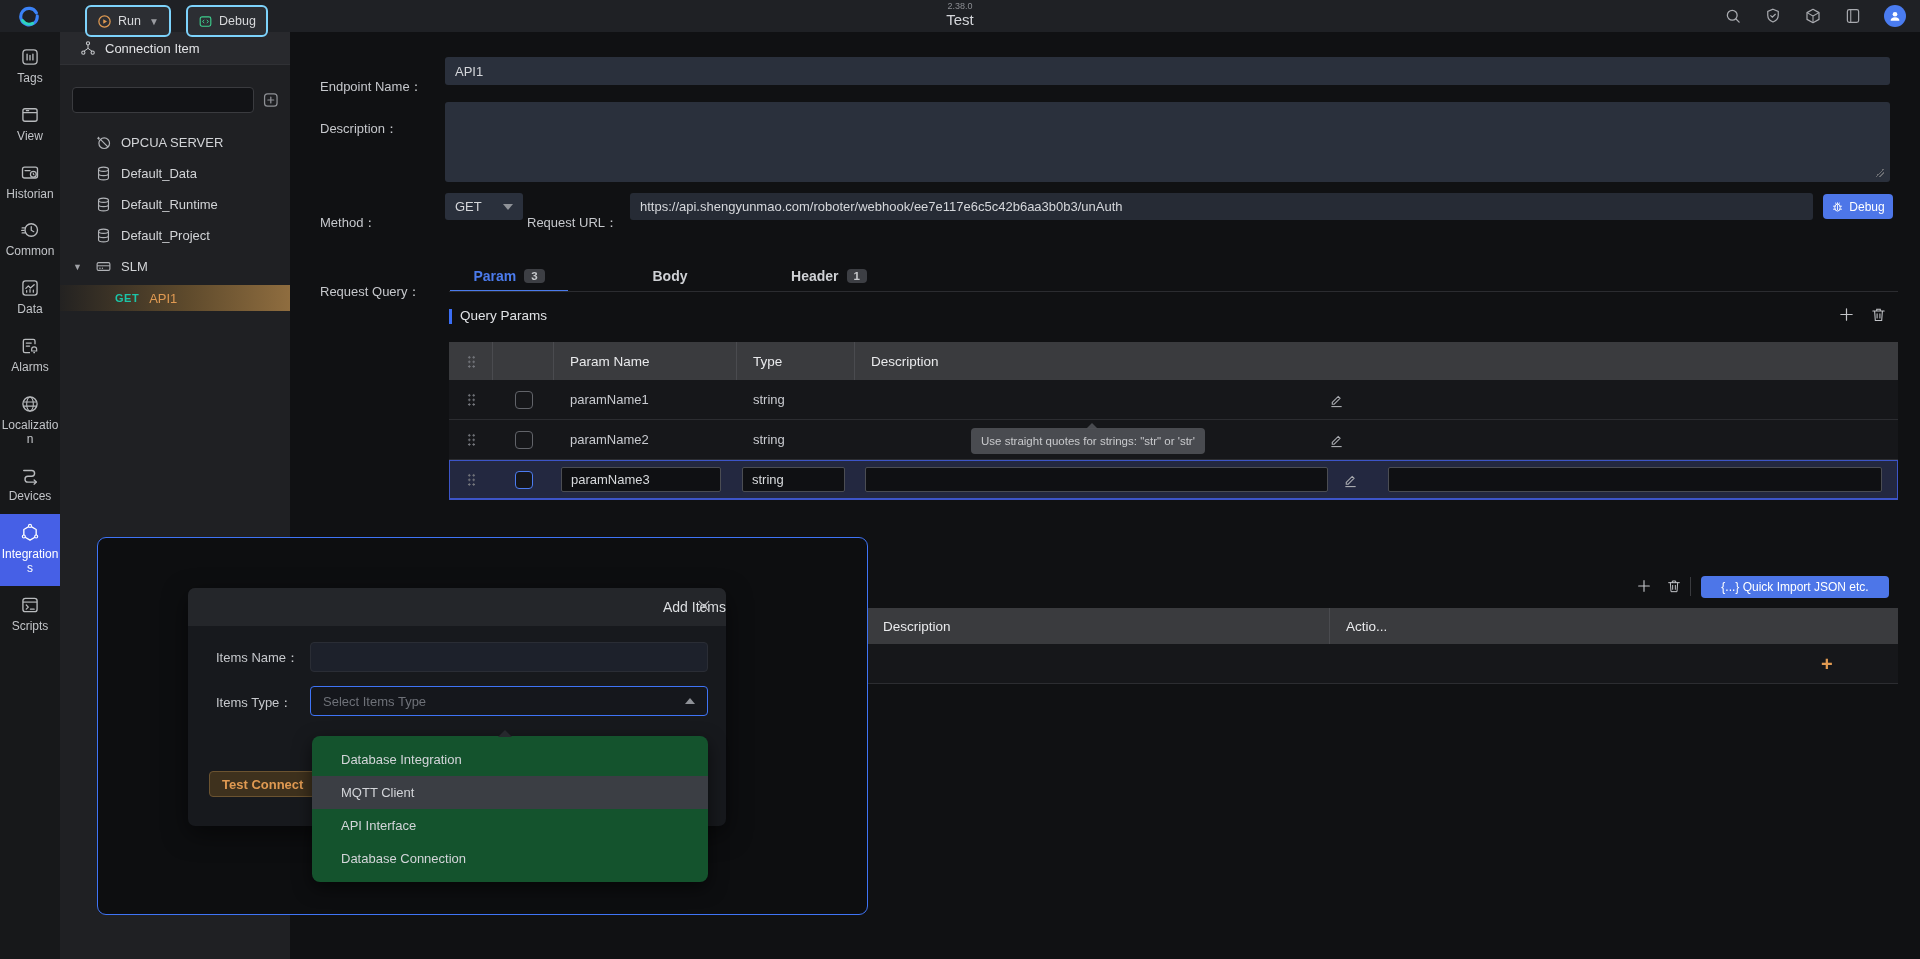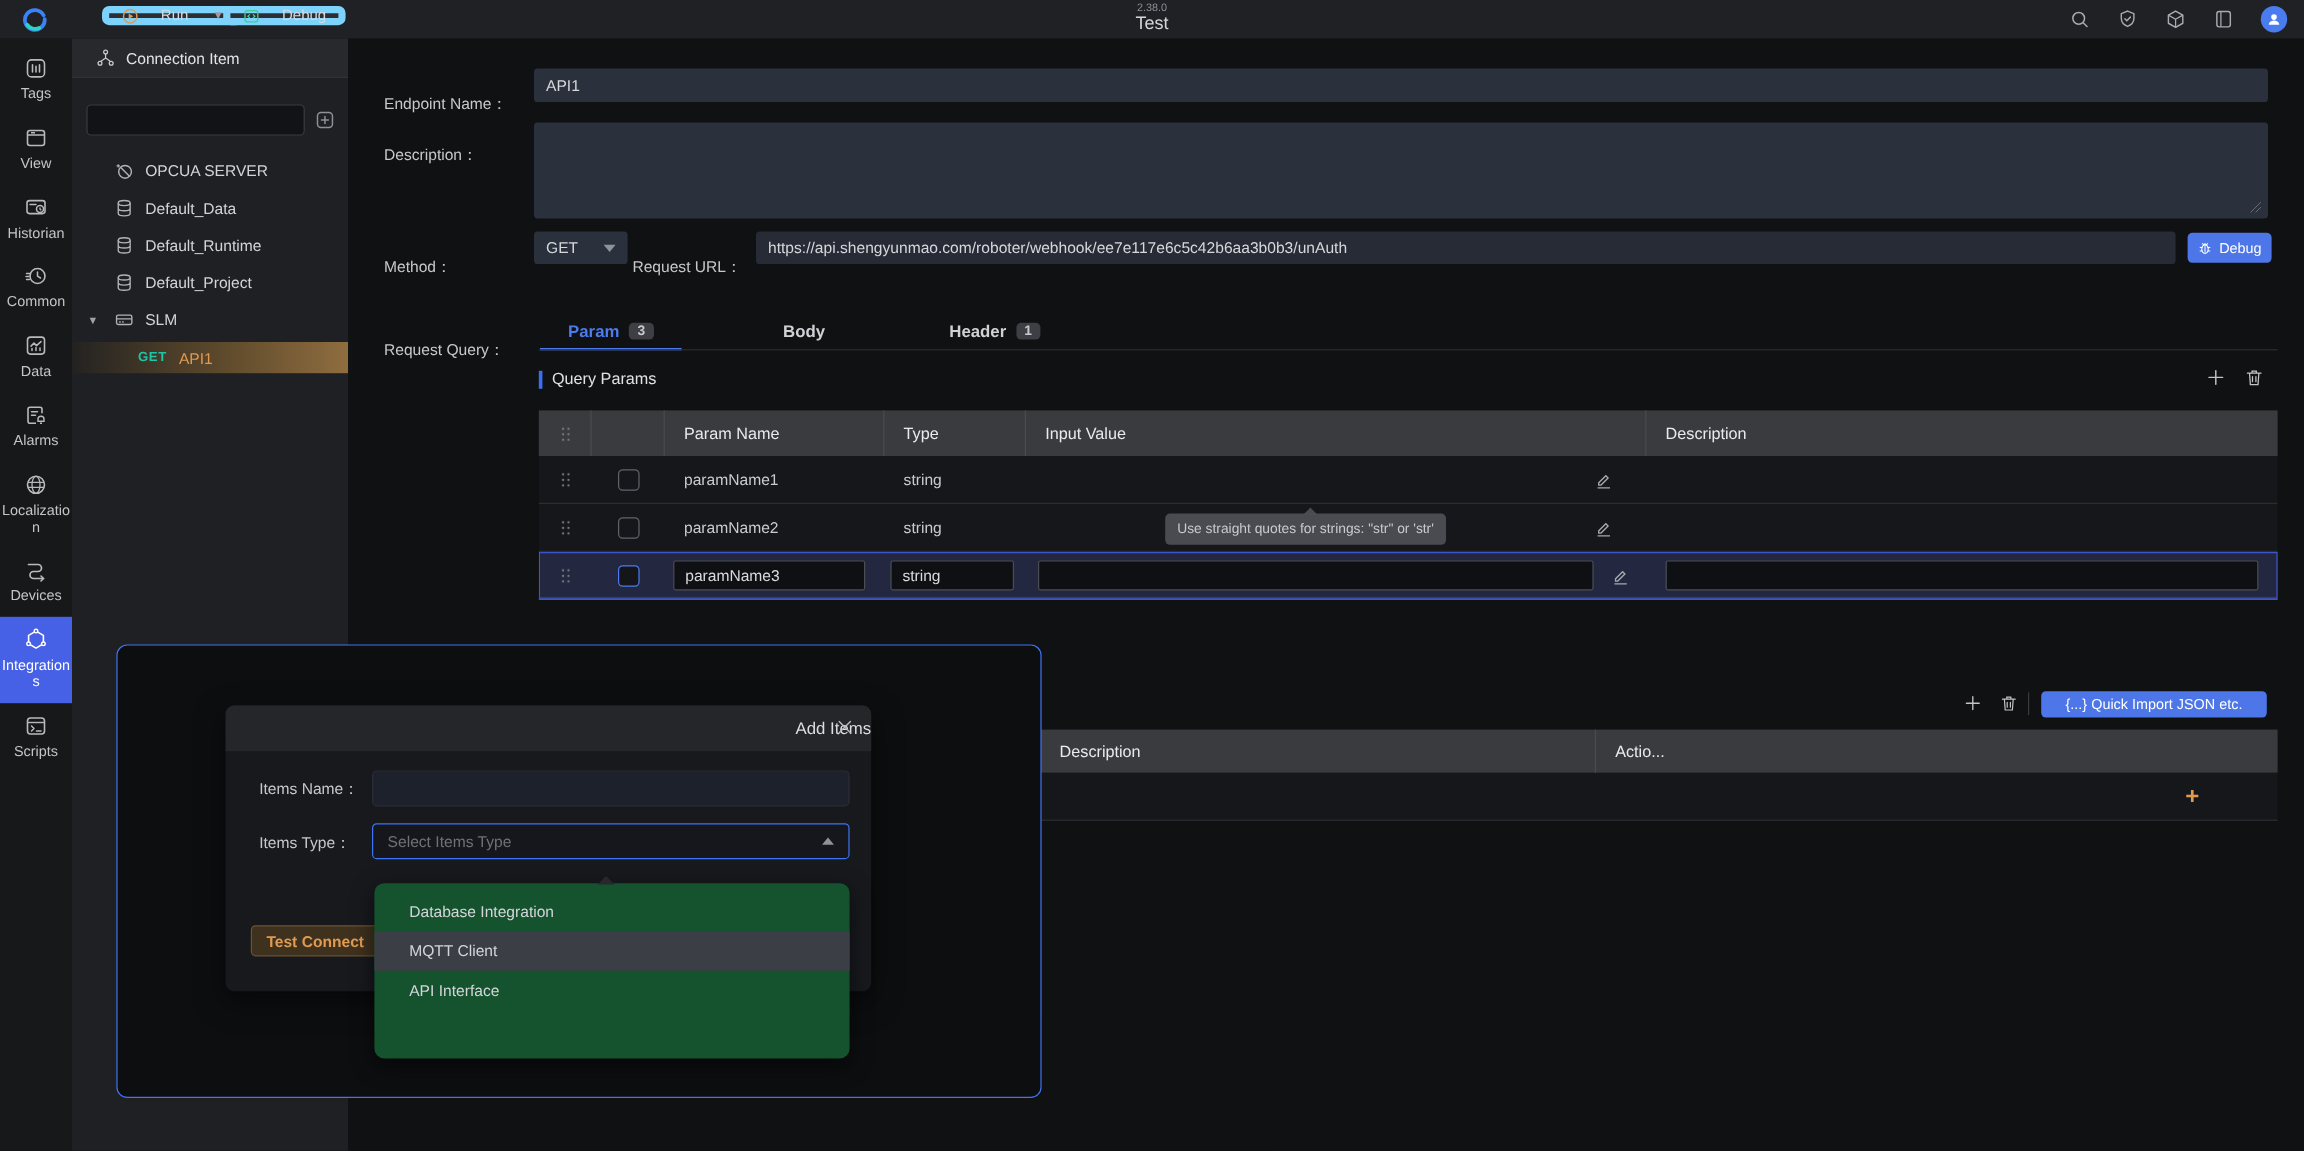--- a/index.html
+++ b/index.html
@@ -3,22 +3,22 @@
 <meta charset="utf-8">
 <style>
   * { box-sizing: border-box; margin: 0; padding: 0; }
   html,body { width:1920px; height:959px; }
   body { font-family:"Liberation Sans",sans-serif; background:#101113; color:#c9cbd0; overflow:hidden; position:relative; font-size:13px; }
   svg { display:block; }
 
   
   .topbar { position:absolute; top:0; left:0; width:1920px; height:32px; background:#1f2125; z-index:20; }
   .logo { position:absolute; left:18px; top:5px; }
-  .tb-btn { position:absolute; top:5px; height:16px; display:flex; align-items:center; gap:18px;
-            background:#2c2e33; border:6px solid #7dd3fc; border-radius:6px; padding:0 10px;
+  .tb-btn { position:absolute; top:5px; height:32px; display:flex; align-items:center; gap:6px;
+            background:#2c2e33; border:2px solid #7dd3fc; border-radius:6px; padding:0 10px;
             color:#d8d9dc; font-size:12.5px; cursor:pointer; }
   .tb-run { left:85px; }
   .tb-debug { left:186px; }
   .tb-chevron { color:#9a9ca1; font-size:10px; margin-left:2px; }
   .tb-title { position:absolute; left:50%; transform:translateX(-50%); top:2px; text-align:center; line-height:1.1; }
   .tb-version { font-size:9px; color:#8b8d92; }
   .tb-app { font-size:15px; color:#d4d6da; }
   .tb-right { position:absolute; right:14px; top:0; height:32px; display:flex; align-items:center; gap:22px; }
   .avatar { width:22px; height:22px; border-radius:50%; background:#4a7cf0; display:flex; align-items:center; justify-content:center; }
 
@@ -390,21 +390,20 @@
   </svg>
 
   <div class="qtable">
     <div class="q-header">
       <div class="hcell c-grip" style="padding-left:0;justify-content:center;">
         <span class="grip"></span>
       </div>
       <div class="hcell" style="width:61px;"></div>
       <div class="hcell" style="width:183px;">Param Name</div>
       <div class="hcell" style="width:118px;">Type</div>
-      <div class="hcell" style="width:517px;">Input Value</div>
       <div class="hcell" style="width:526px;">Description</div>
     </div>
     <div class="q-row">
       <div class="c-grip">
           <span class="grip"></span>
         </div>
       <div class="c-check">
           <span class="checkbox"></span>
         </div>
       <div class="c-pname">paramName1</div>
@@ -500,14 +499,15 @@
     <div class="dlg-select">
       <span class="placeholder">Select Items Type</span>
       <span class="caret-up"></span>
     </div>
     <div class="test-btn">Test Connect</div>
   </div>
   <div class="dropdown">
     <div class="dd-item">Database Integration</div>
     <div class="dd-item hover">MQTT Client</div>
     <div class="dd-item">API Interface</div>
+    <div class="dd-item">Database Connection</div>
   </div>
 </div>
 
 </body></html>

